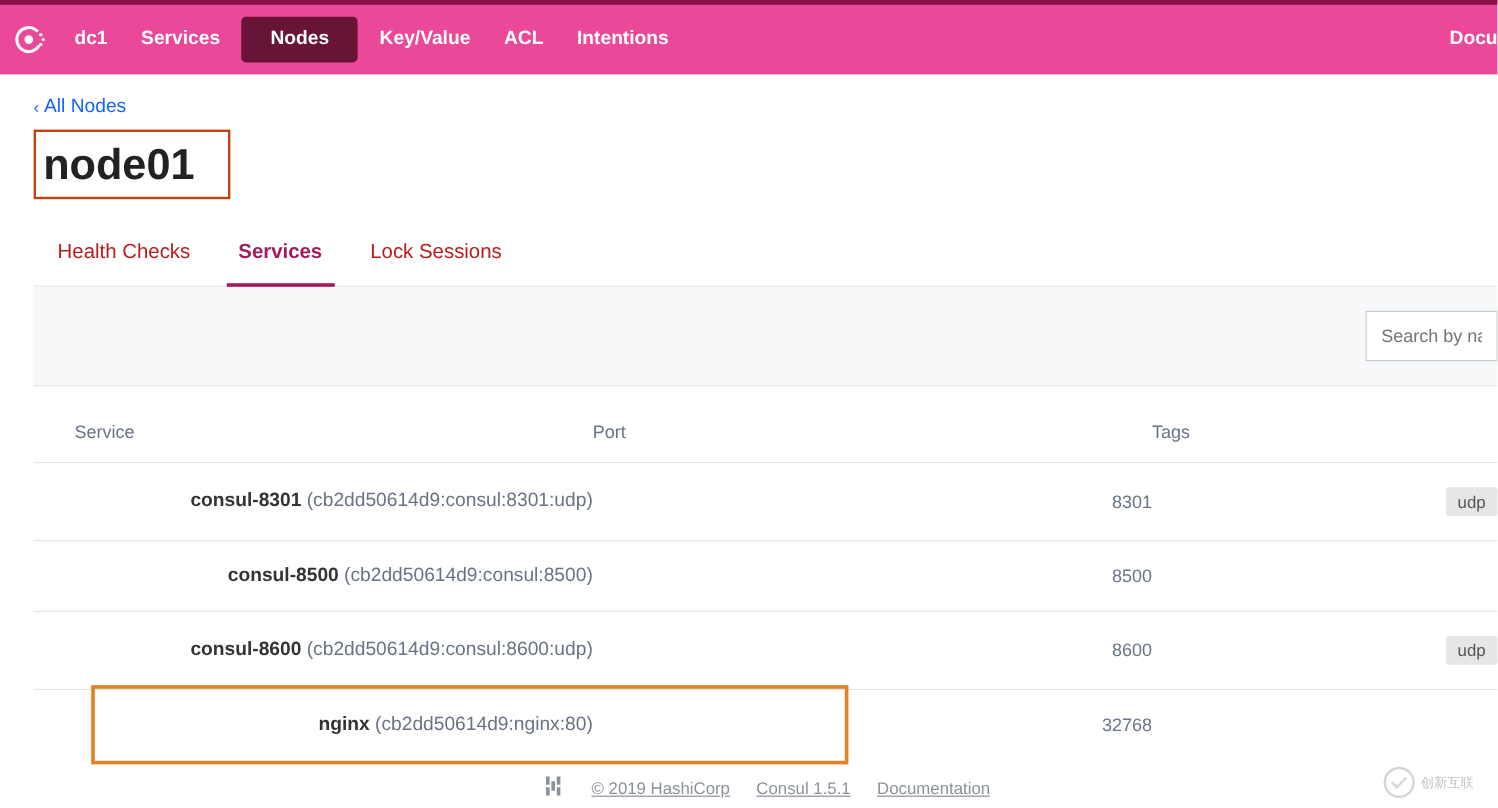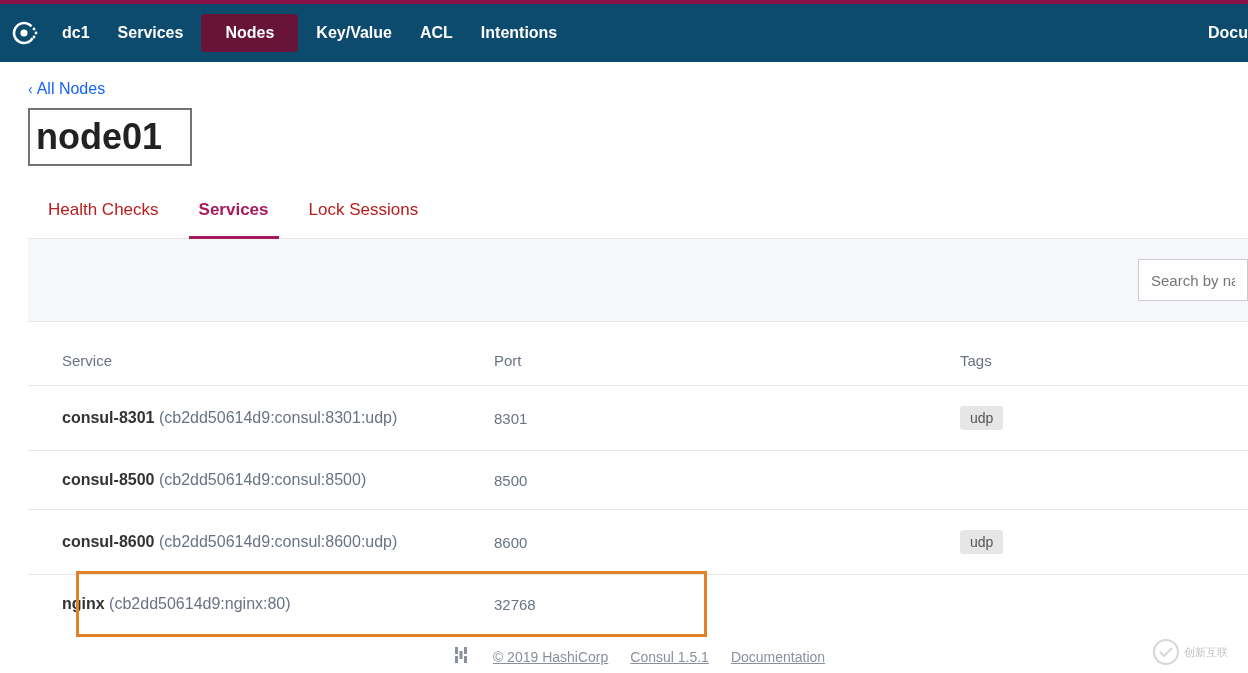--- a/index.html
+++ b/index.html
@@ -1,40 +1,40 @@
 <!DOCTYPE html>
 <html><head>
 <meta charset="utf-8">
 <style>
   * { box-sizing: border-box; margin: 0; padding: 0; }
   body { font-family: -apple-system, BlinkMacSystemFont, "Segoe UI", Arial, sans-serif; color: #333; background: #fff; width: 1248px; overflow: hidden; }
-  .topnav { background: #0c4a6e; display: flex; align-items: center; height: 62px; padding: 0 0 0 0; border-top: 4px solid #8a1049; }
+  .topnav { background: #ec4899; display: flex; align-items: center; height: 62px; padding: 0 0 0 0; border-top: 4px solid #8a1049; }
   .logo-wrap { width: 48px; display: flex; align-items: center; justify-content: center; height: 100%; }
   .nav-items { display: flex; align-items: center; height: 100%; }
   .nav-item { color: #fff; font-size: 16px; font-weight: 600; padding: 0 14px; height: 100%; display: flex; align-items: center; cursor: pointer; }
   .nav-item.active { background: #671437; border-radius: 4px; margin: 10px 4px; height: 38px; padding: 0 24px; }
   .nav-right { margin-left: auto; padding-right: 0; color: #fff; font-size: 16px; font-weight: 600; display: flex; align-items: center; }
   .content { padding: 18px 0 0 28px; }
   .breadcrumb { color: #1563ff; font-size: 16px; font-weight: 500; display: flex; align-items: center; gap: 4px; cursor: pointer; }
   .breadcrumb .chev { font-size: 14px; }
-  .title-box { border: 2px solid #737373; display: inline-block; padding: 6px 28px 6px 6px; margin-top: 10px; }
+  .title-box { border: 2px solid #c2410c; display: inline-block; padding: 6px 28px 6px 6px; margin-top: 10px; }
   .title { font-size: 36px; font-weight: 800; color: #222; }
   .tabs { display: flex; gap: 40px; margin-top: 24px; border-bottom: 1px solid #e6e6e6; padding-left: 20px; }
   .tab { font-size: 17px; color: #b91c1c; padding: 10px 0 18px 0; cursor: pointer; position: relative; font-weight: 500; }
   .tab.active { color: #a7195a; font-weight: 600; }
   .tab.active::after { content:""; position:absolute; bottom:-1px; left:-10px; right:-10px; height:3px; background:#a7195a; }
   .filterbar { background: #f7f8fa; border-bottom: 1px solid #e6e6e6; padding: 20px 0; display: flex; }
   .search-wrap { margin-left: auto; }
   .search { height: 42px; border: 1px solid #c8ccd2; font-size: 15px; padding: 0 12px; width: 110px; color: #6a7384; background: #fff; }
   .table-wrap { margin-top: 30px; padding-right: 0; }
   .thead { display: flex; padding: 0 0 16px 34px; color: #6a7384; font-size: 15px; border-bottom: 1px solid #e6e6e6; font-weight: 400; }
   .col-service { flex: 0 0 432px; }
   .col-port { flex: 0 0 466px; }
   .col-tags { flex: 1 1 auto; }
-  .row { display: flex; align-items: center; padding: 20px 0 20px 34px; border-bottom: 1px solid #e6e6e6; }
+  .row { display: flex; align-items: center; padding: 20px 0 20px 34px; border-bottom: 1px solid #e6e6e6; text-align: right; }
   .svc-name { font-weight: 700; color: #333; font-size: 16px; }
   .svc-detail { color: #6a7384; font-size: 16px; }
   .svc-port { color: #6a7384; font-size: 15px; }
   .tag-badge { background: #e6e6e6; color: #555; padding: 4px 10px; border-radius: 3px; font-size: 14px; display: inline-block; }
   .highlight-row { position: relative; }
   .highlight-box { position: absolute; border: 3px solid #e28224; left: 48px; right: 541px; top: -4px; bottom: -4px; pointer-events: none; }
   .footer { display:flex; align-items:center; justify-content:center; gap:22px; margin-top: 12px; color: #8a909c; font-size: 14px; text-decoration: underline; }
   .footer .fitem { color:#8a909c; }
   .watermark { position: fixed; right: 6px; top: 638px; opacity: 0.6; }
   .consul-logo svg { display:block; }

